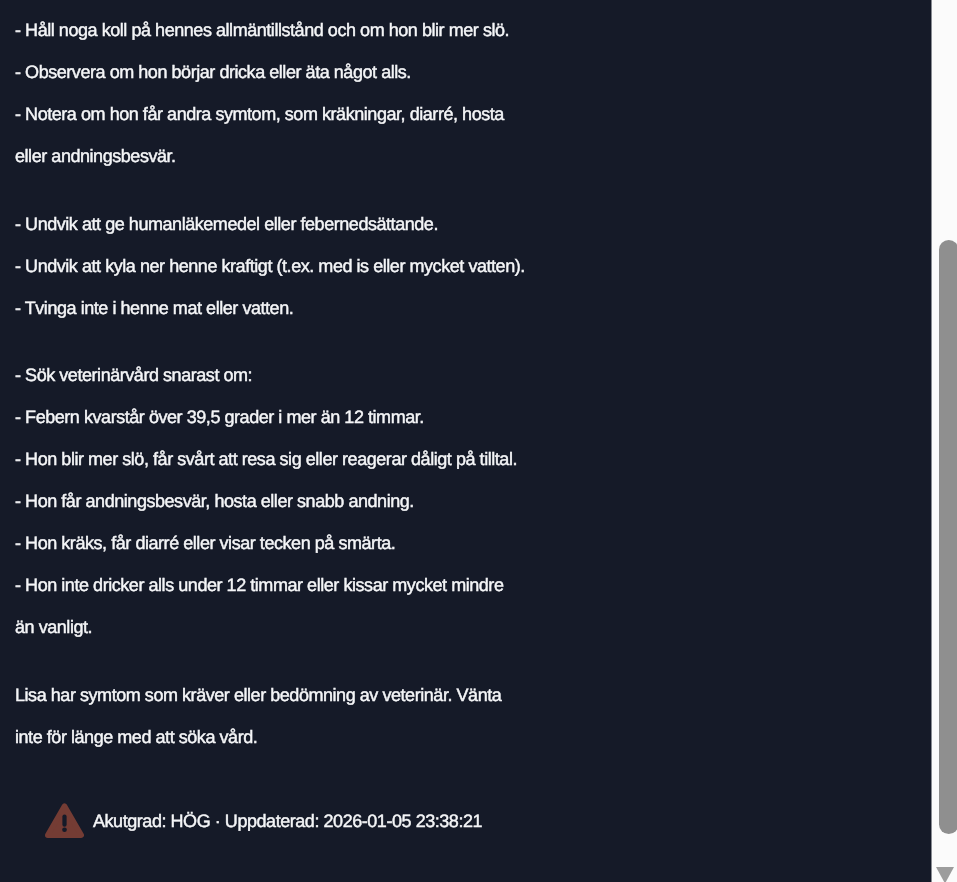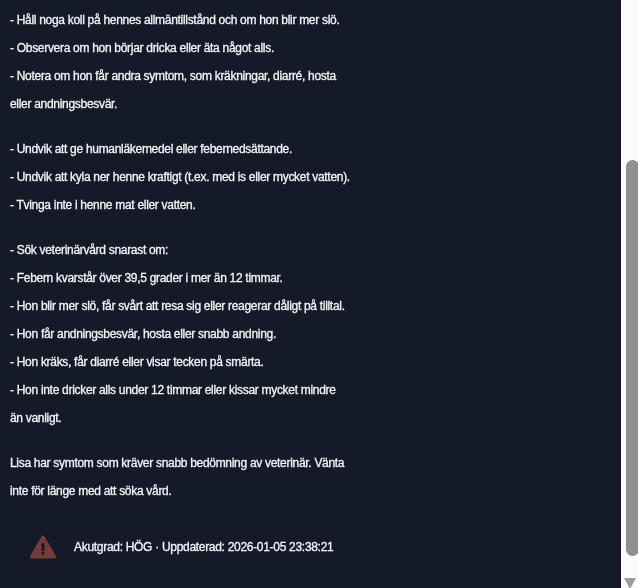--- a/index.html
+++ b/index.html
@@ -23,21 +23,21 @@
     -webkit-text-stroke: 0.3px currentColor;
     overflow: hidden;
   }
   .para {
     white-space: pre-line;
     margin: 0 0 17px 0;
   }
   .status-row {
     display: flex;
     align-items: center;
-    gap: 18px;
+    gap: 6px;
     margin-top: 28px;
     padding-left: 20px;
   }
   .warning-icon { flex: 0 0 auto; display: block; }
   .warning-icon .tri {
     fill: var(--warning-color, #743c34);
     stroke: var(--warning-color, #743c34);
     stroke-width: 3.4;
     stroke-linejoin: round;
   }
@@ -85,21 +85,21 @@
     <p class="para">- Undvik att ge humanläkemedel eller febernedsättande.
 - Undvik att kyla ner henne kraftigt (t.ex. med is eller mycket vatten).
 - Tvinga inte i henne mat eller vatten.</p>
     <p class="para">- Sök veterinärvård snarast om:
 - Febern kvarstår över 39,5 grader i mer än 12 timmar.
 - Hon blir mer slö, får svårt att resa sig eller reagerar dåligt på tilltal.
 - Hon får andningsbesvär, hosta eller snabb andning.
 - Hon kräks, får diarré eller visar tecken på smärta.
 - Hon inte dricker alls under 12 timmar eller kissar mycket mindre
 än vanligt.</p>
-    <p class="para">Lisa har symtom som kräver snabb bedömning av veterinär. Vänta
+    <p class="para">Lisa har symtom som kräver eller bedömning av veterinär. Vänta
 inte för länge med att söka vård.</p>
 
     <div class="status-row">
       <svg class="warning-icon" width="26" height="26" viewBox="0 0 24 24" aria-hidden="true">
         <path class="tri" d="M12 3.2 L22.3 21 L1.7 21 Z"></path>
         <line class="bang-bar" x1="12" y1="9.6" x2="12" y2="14.6"></line>
         <circle class="bang-dot" cx="12" cy="17.7" r="1.45"></circle>
       </svg>
       <span>Akutgrad: HÖG · Uppdaterad: 2026-01-05 23:38:21</span>
     </div>

